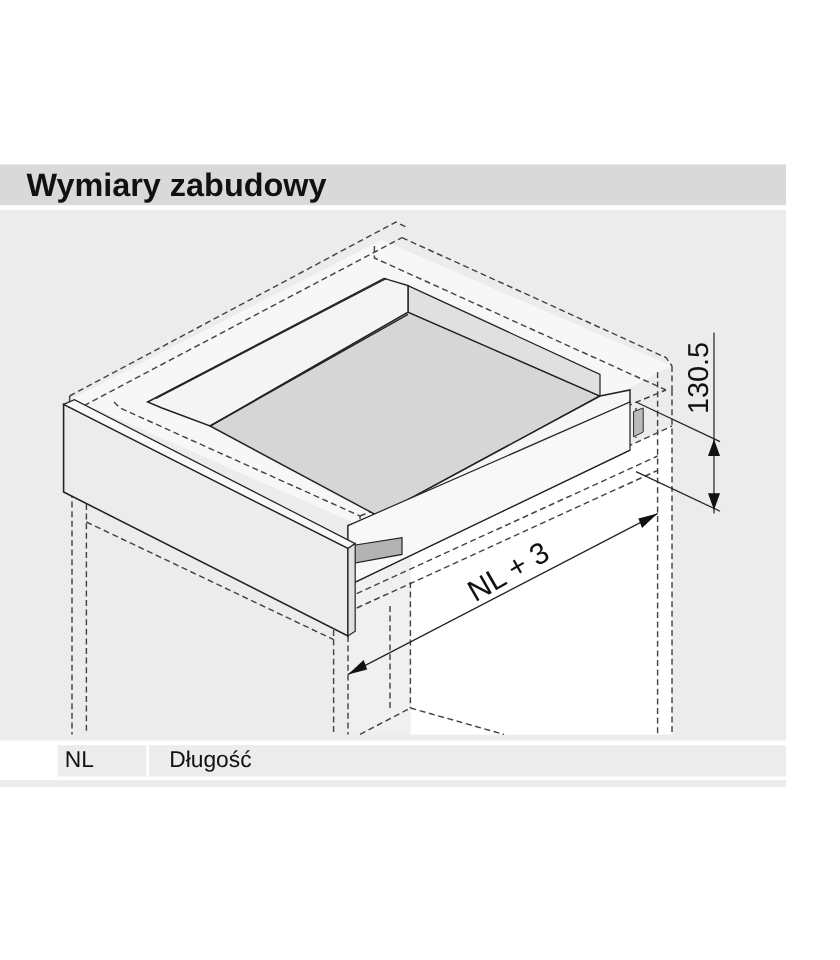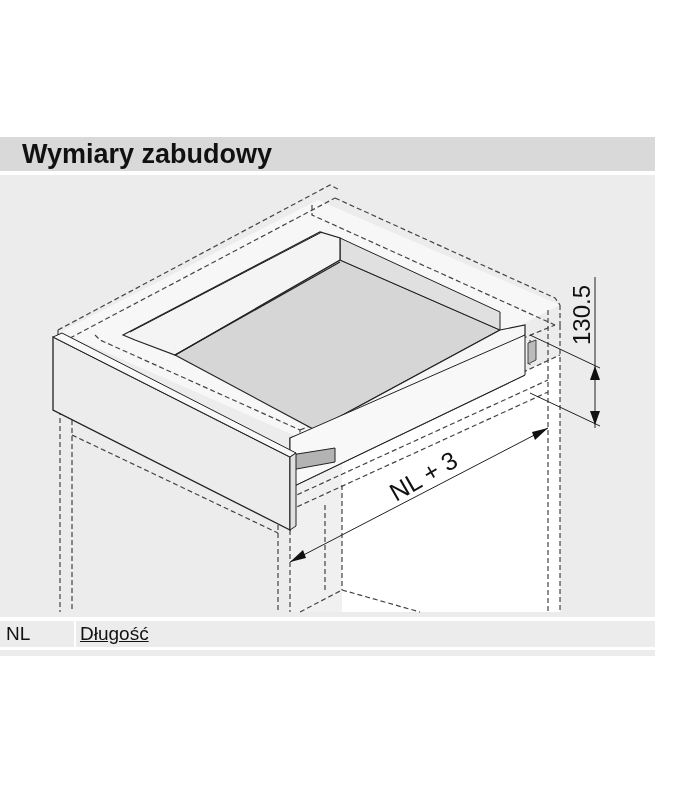--- a/index.html
+++ b/index.html
@@ -45,37 +45,37 @@
     }
     .figure-panel svg {
       position: absolute;
       left: 0;
       top: 0;
     }
     .legend-row {
       display: flex;
       height: 26px;
       background: #ececec;
+      margin-left: 48px;
     }
     .legend-key {
       width: 76px;
       padding-left: 6px;
       box-sizing: border-box;
       font-size: 19px;
       line-height: 26px;
       color: #111111;
       border-right: 2px solid #ffffff;
     }
     .legend-value {
       flex: 1;
-      padding-left: 4px;
+      padding-left: 17px;
       font-size: 19px;
       line-height: 26px;
       color: #111111;
-      text-decoration: underline;
     }
     .footer-strip {
       margin-top: 3px;
       height: 6px;
       background: #ececec;
     }
   </style>
 </head>
 <body>
 

